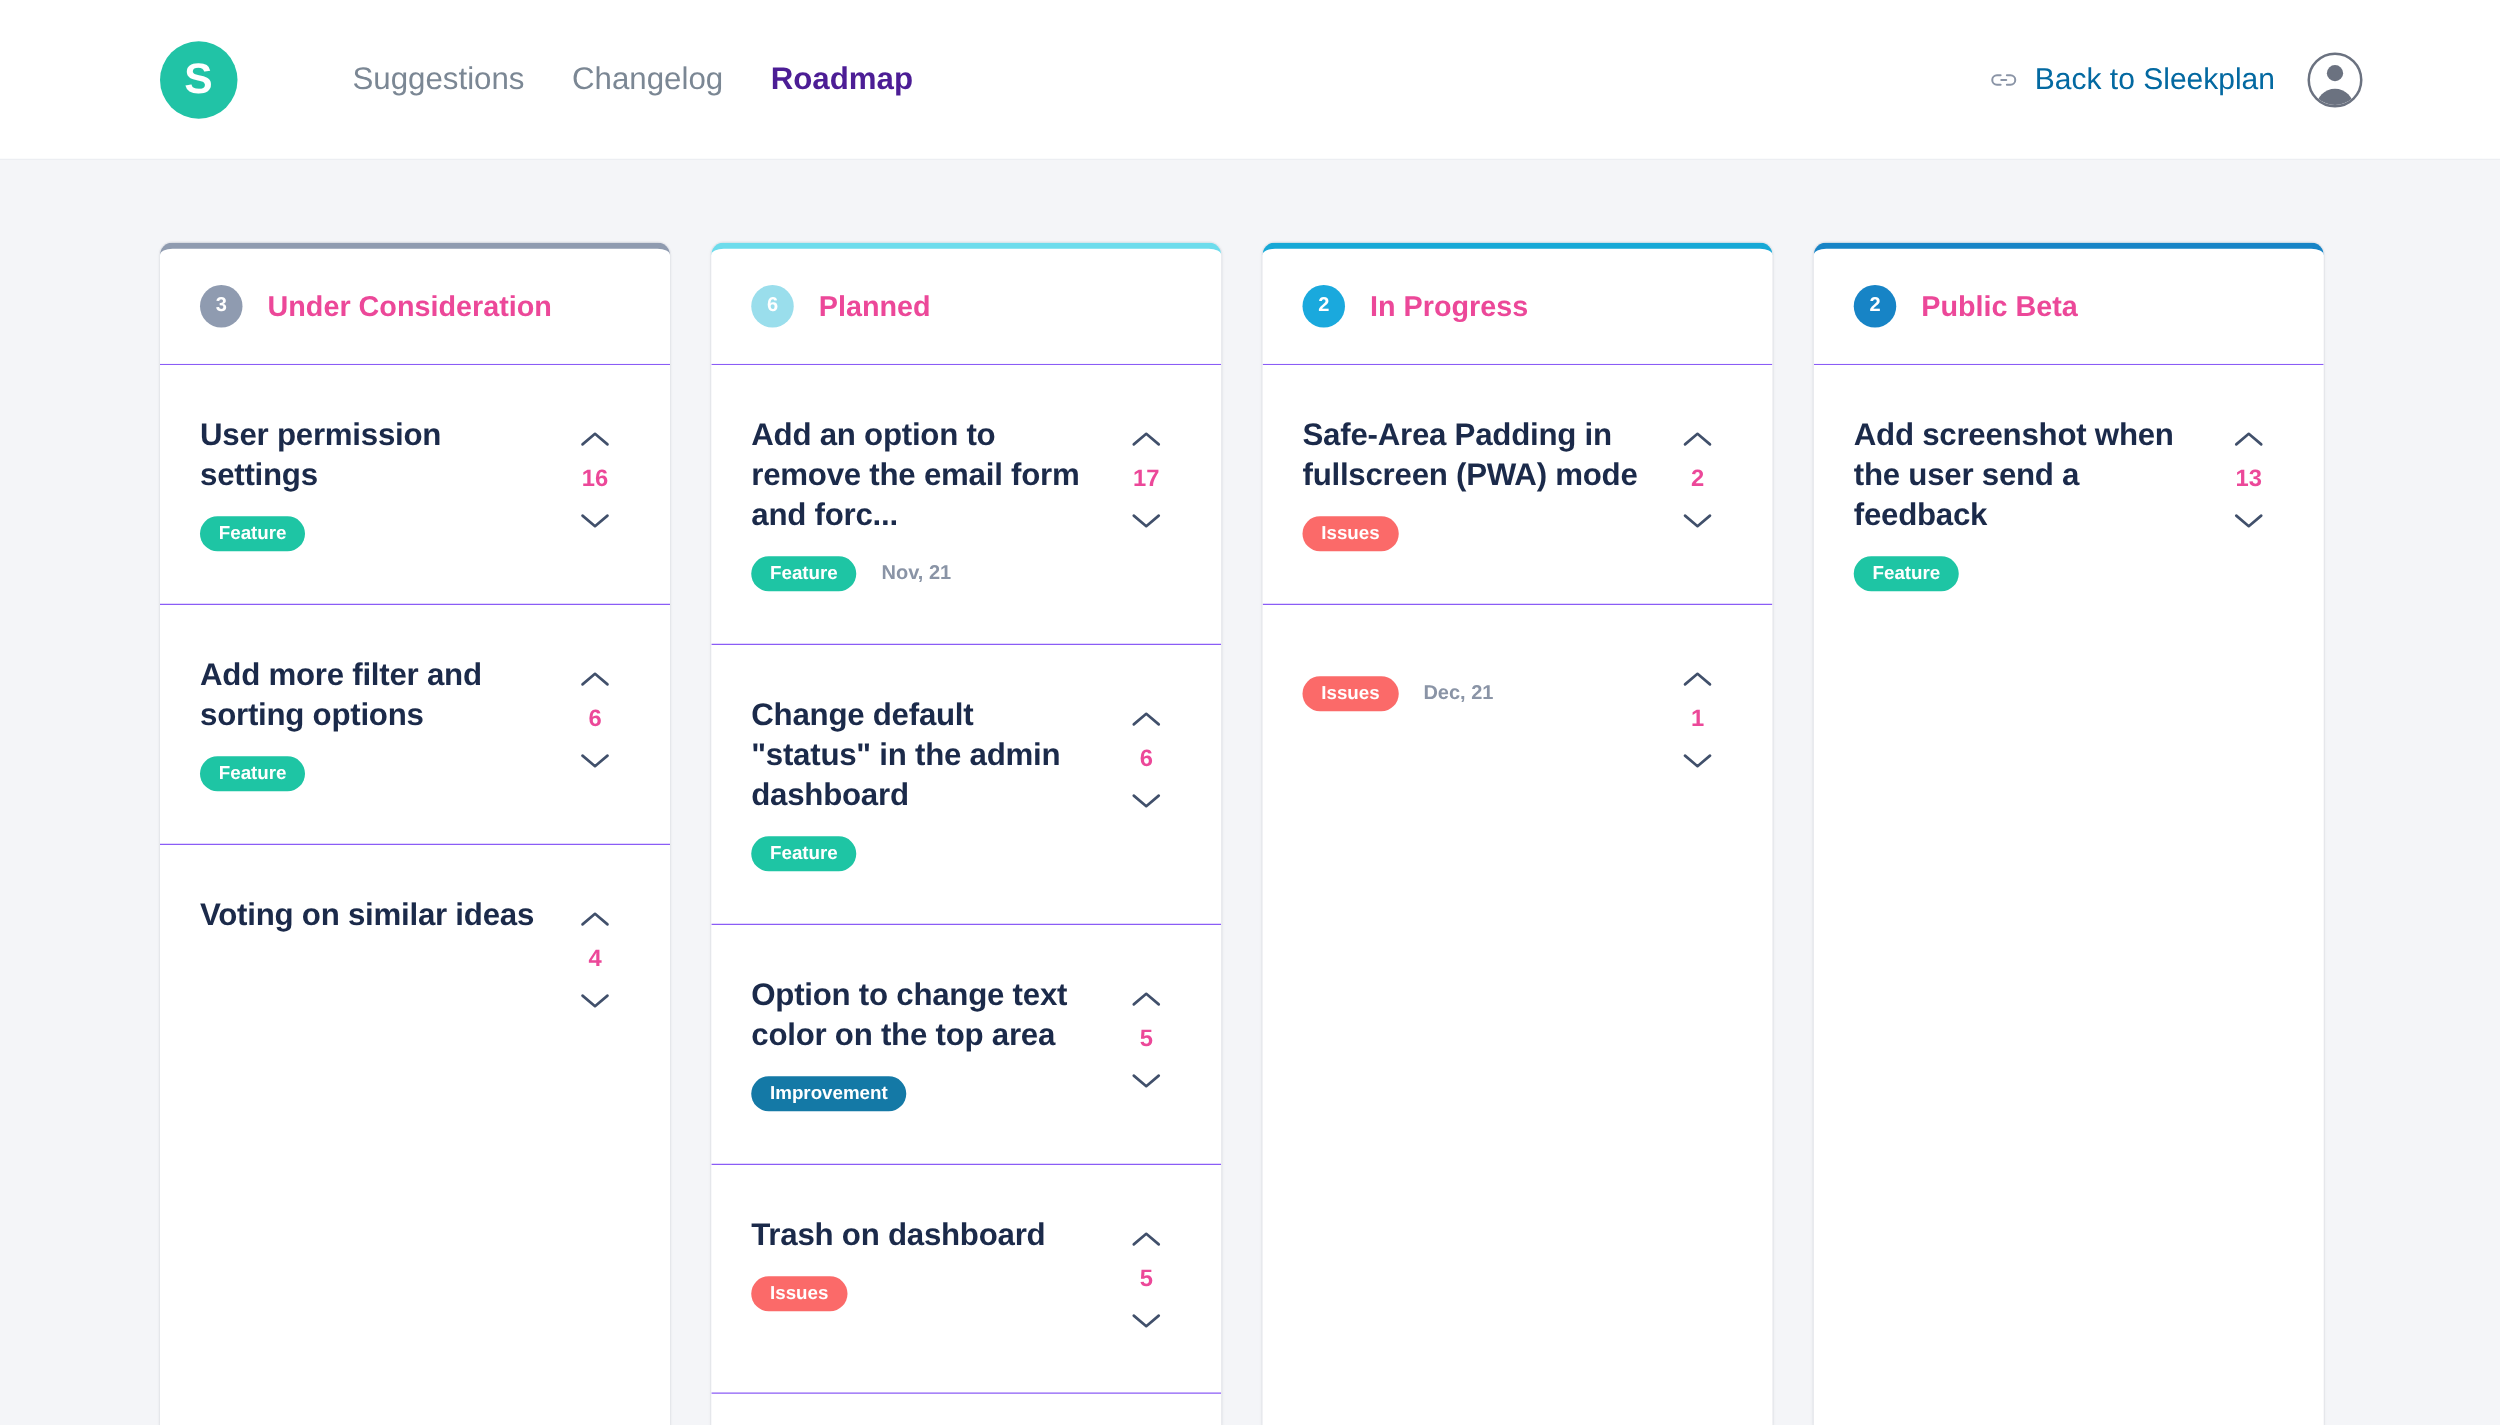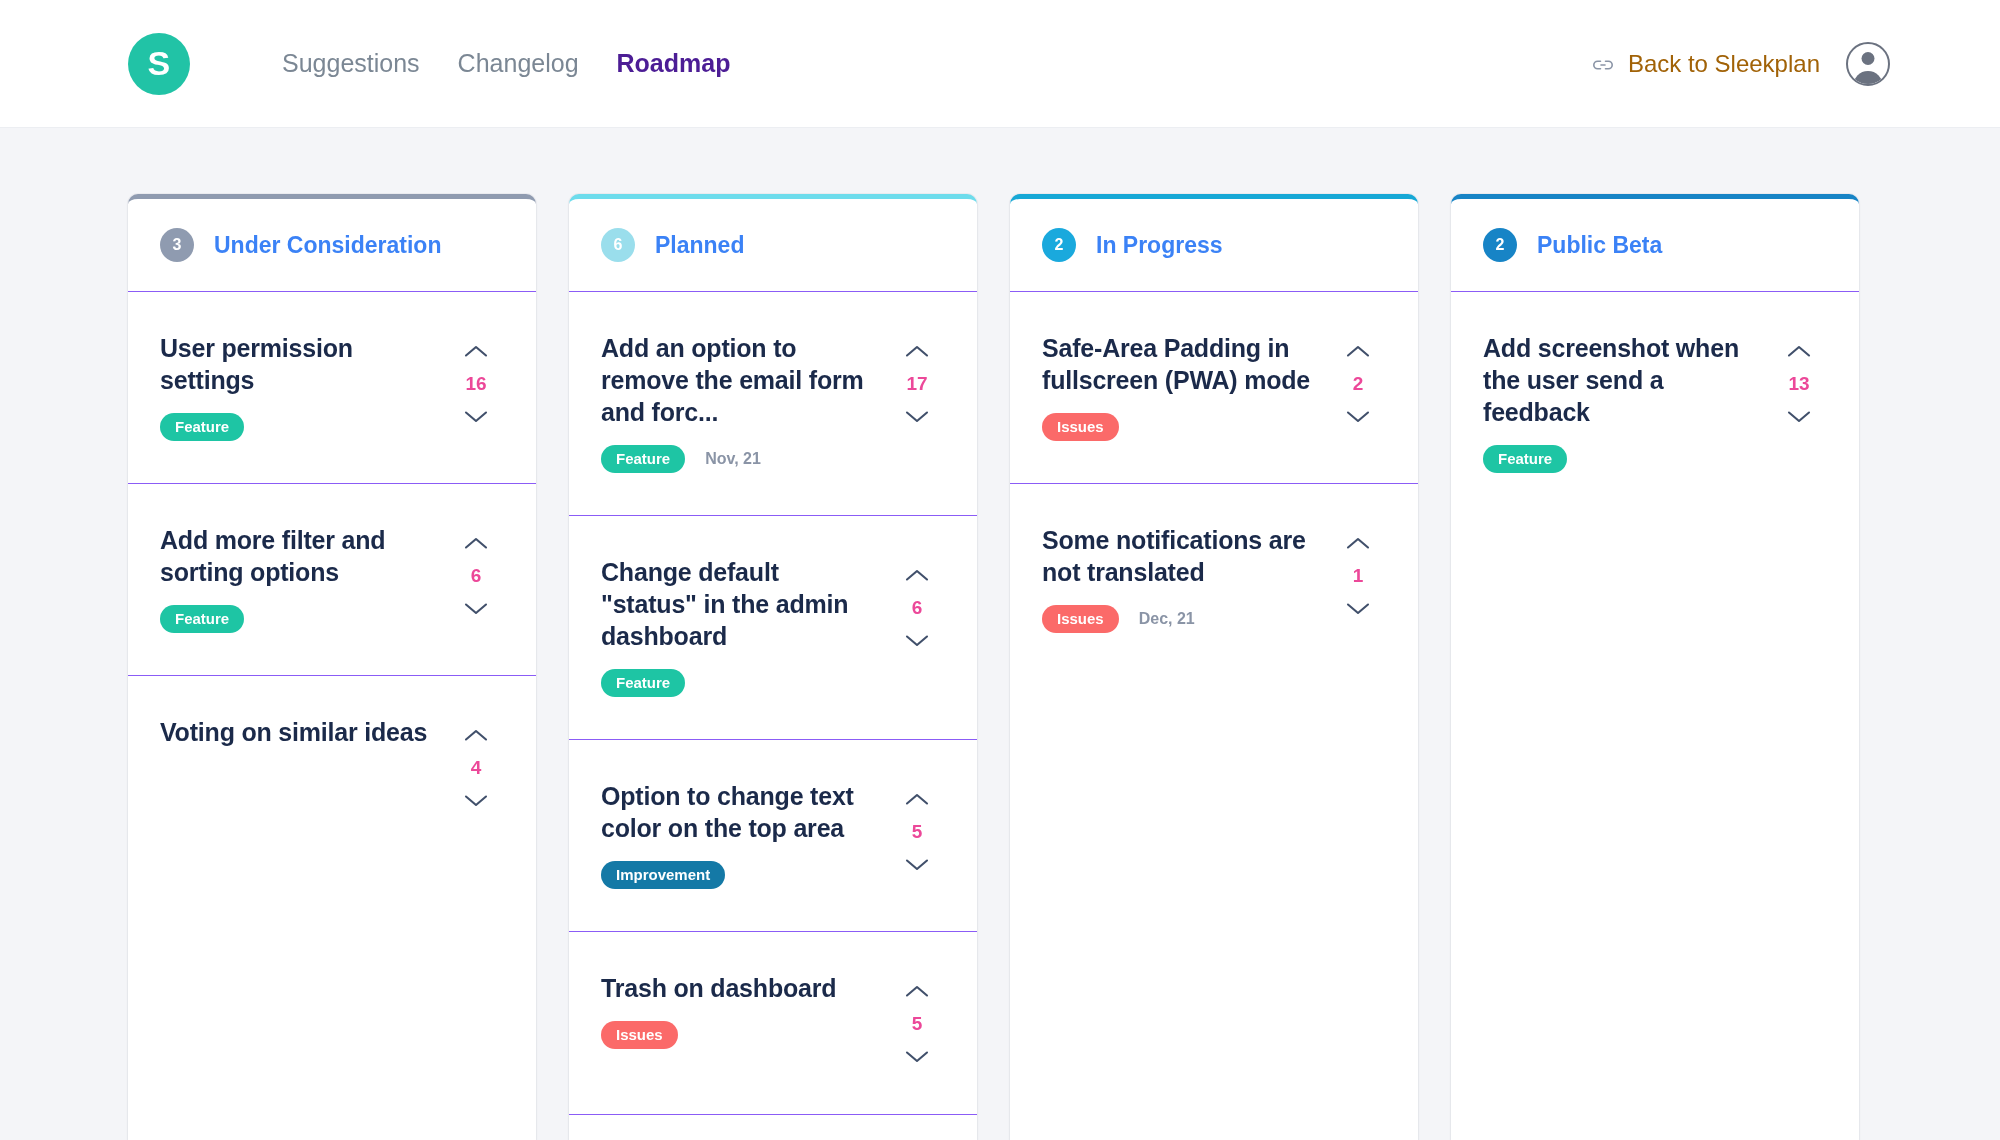--- a/index.html
+++ b/index.html
@@ -48,21 +48,21 @@
   .nav-link.active { color: #4c1d95; font-weight: 700; }
 
   .topbar-right {
     margin-left: auto;
     display: flex;
     align-items: center;
     gap: 26px;
   }
   .back-link {
     display: flex; align-items: center; gap: 14px;
-    font-size: 24px; color: #a16207; text-decoration: none;
+    font-size: 24px; color: #0369a1; text-decoration: none;
     white-space: nowrap;
   }
   .link-icon { display: block; }
   .avatar-btn {
     width: 44px; height: 44px;
     border-radius: 50%;
     border: 2px solid #6b7280;
     display: flex; align-items: flex-end; justify-content: center;
     overflow: hidden;
     background: #ffffff;
@@ -113,21 +113,21 @@
     border-radius: 50%;
     background: #8f9bb0;
     color: #ffffff;
     display: flex; align-items: center; justify-content: center;
     font-size: 16px; font-weight: 700;
     flex: 0 0 auto;
   }
   .column-title {
     font-size: 23px;
     font-weight: 700;
-    color: #3b82f6;
+    color: #ec4899;
     white-space: nowrap;
   }
   .column-body { flex: 1 1 auto; overflow: hidden; }
 
   
   .card {
     border-top: 1px solid #8b5cf6;
     padding: 40px 32px 42px 32px;
     display: flex;
     gap: 16px;
@@ -418,21 +418,20 @@
             <div class="vote-count">2</div>
             <button class="vote-btn">
               <svg class="chev" width="26" height="16" viewBox="0 0 26 16" fill="none" aria-hidden="true">
                 <path d="M3 3.5 13 12l10-8.5" stroke="#41506b" stroke-width="2.1" stroke-linecap="round" stroke-linejoin="round"></path>
               </svg>
             </button>
           </div>
         </div>
         <div class="card">
           <div class="card-main">
-            <div class="card-title">Some notifications are not translated</div>
             <div class="card-meta">
               <span class="tag" style="background: rgb(251, 106, 105);">Issues</span>
               <span class="tag-date">Dec, 21</span>
             </div>
           </div>
           <div class="vote">
             <button class="vote-btn">
               <svg class="chev" width="26" height="16" viewBox="0 0 26 16" fill="none" aria-hidden="true">
                 <path d="M3 12.5 13 4l10 8.5" stroke="#41506b" stroke-width="2.1" stroke-linecap="round" stroke-linejoin="round"></path>
               </svg>

